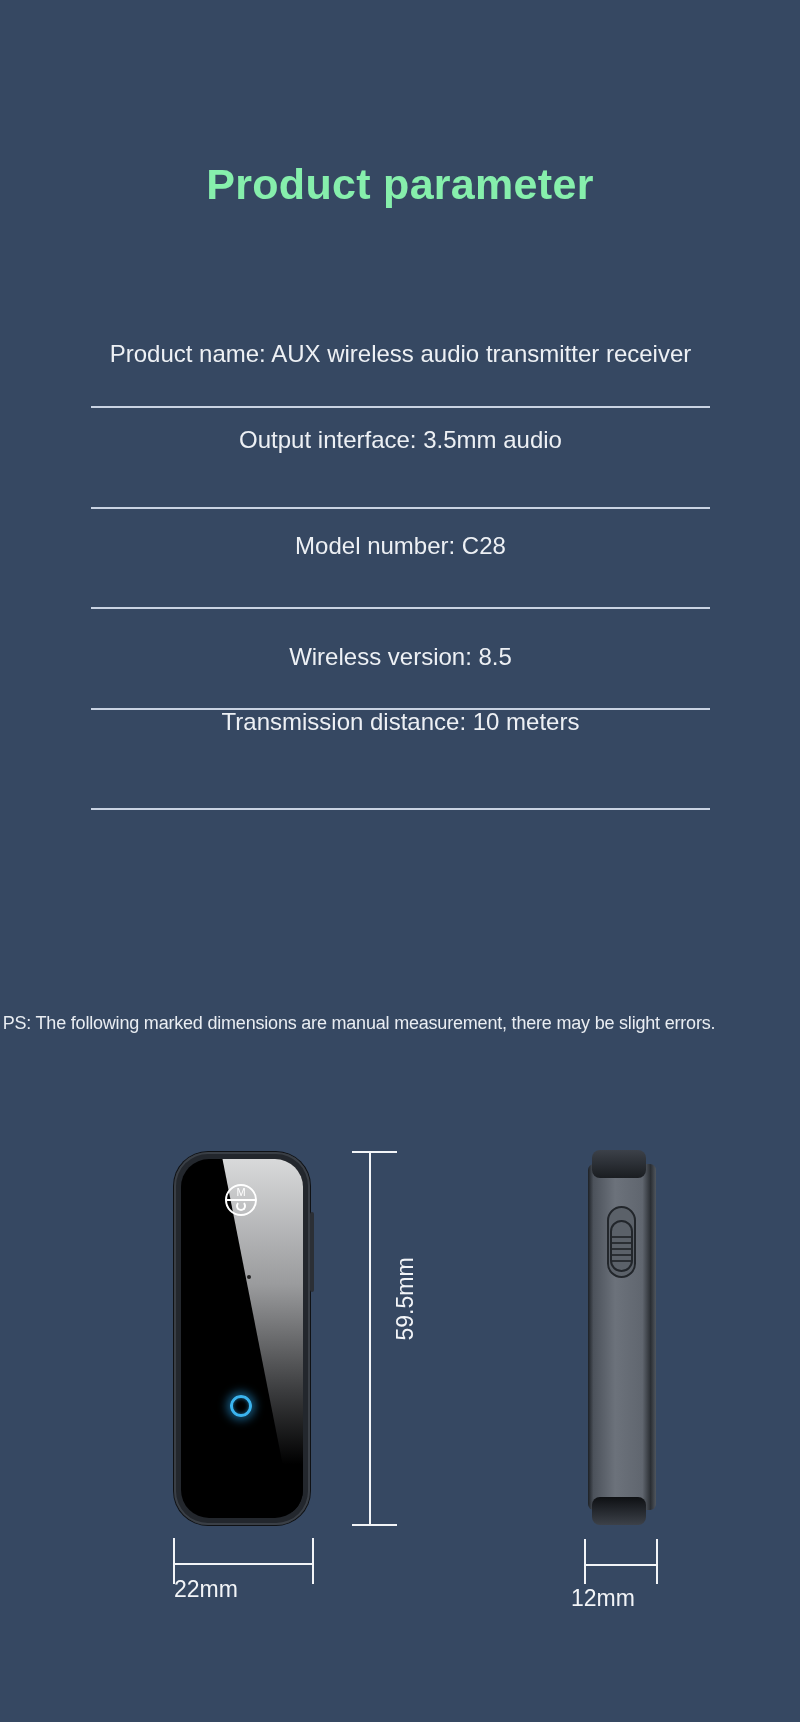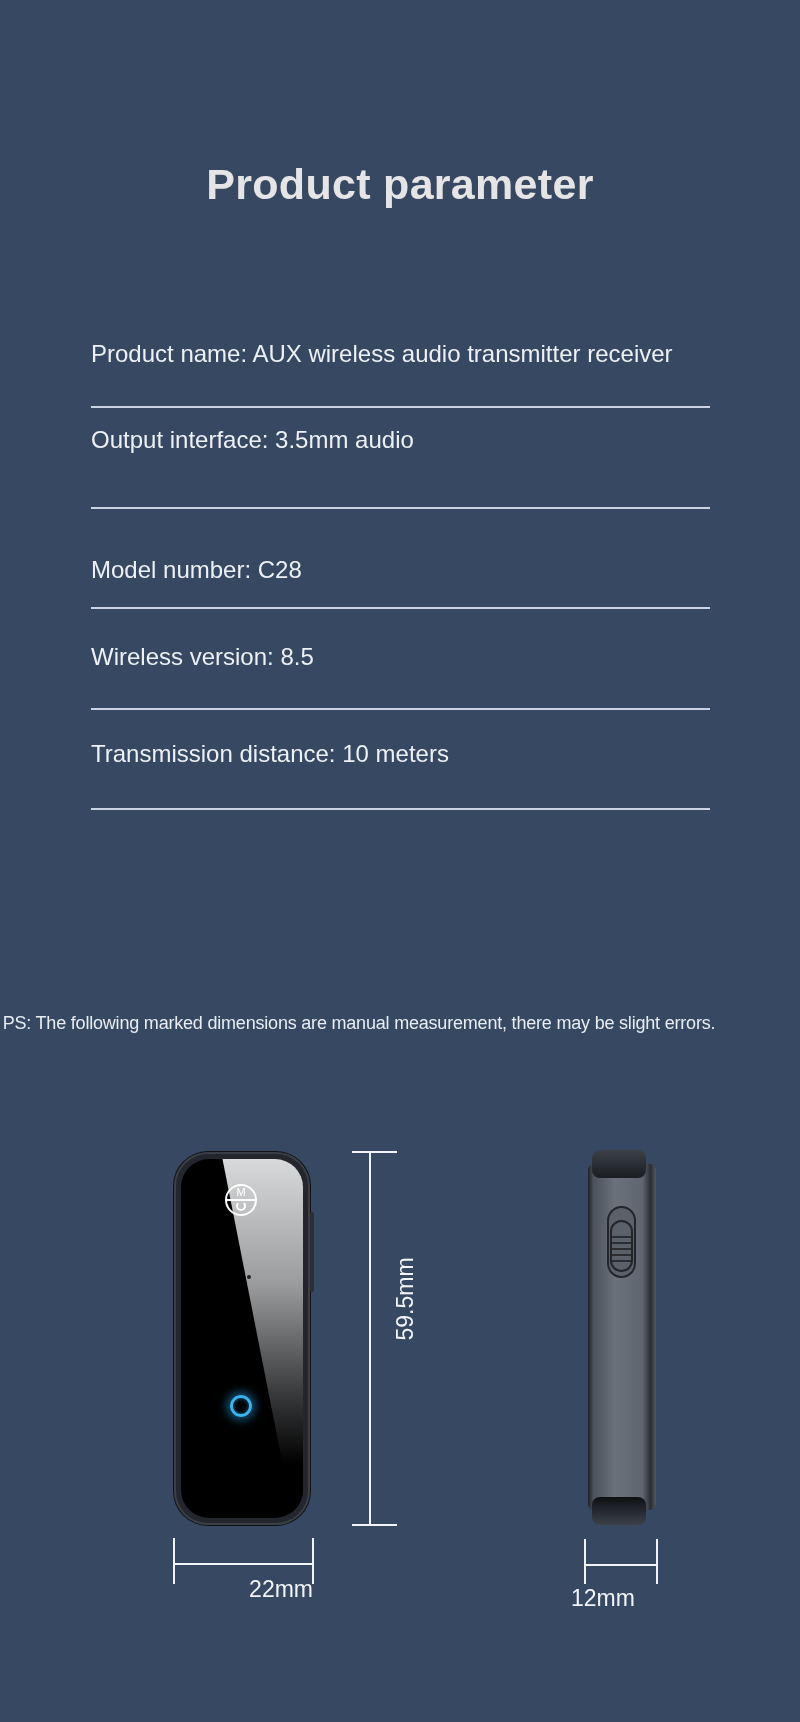--- a/index.html
+++ b/index.html
@@ -11,29 +11,30 @@
     font-family: "DejaVu Sans", sans-serif;
     color: #eef1f5;
   }
   .title {
     position: absolute; left: 0; top: 160px; width: 800px;
     text-align: center;
     font-family: "Liberation Sans", sans-serif;
     font-weight: bold;
     font-size: 43px;
     letter-spacing: 0.3px;
-    color: #e5e5e5;
+    color: #86efac;
   }
   .spec-list { position: absolute; left: 91px; top: 0; width: 619px; }
   .spec-row {
     position: absolute; left: 0; width: 619px;
     font-family: "Liberation Sans", sans-serif;
     font-size: 24px;
     color: #edf0f4;
     white-space: nowrap;
+    text-align: center;
   }
   .spec-rule {
     position: absolute; left: 0; width: 619px; height: 2px;
     background: #c9d3e2;
   }
   .ps-note {
     position: absolute; left: 0; width: 718px; top: 1013px;
     text-align: center;
     font-family: "Liberation Sans", sans-serif;
     font-size: 18px;
@@ -133,27 +134,27 @@
 
 <div class="title">Product parameter</div>
 
 <div class="spec-list">
   <div class="spec-row" style="top:340px">Product name: AUX wireless audio transmitter receiver</div>
   <div class="spec-rule" style="top:406px"></div>
 
   <div class="spec-row" style="top:426px">Output interface: 3.5mm audio</div>
   <div class="spec-rule" style="top:507px"></div>
 
-  <div class="spec-row" style="top:556px">Model number: C28</div>
+  <div class="spec-row" style="top:532px">Model number: C28</div>
   <div class="spec-rule" style="top:607px"></div>
 
   <div class="spec-row" style="top:643px">Wireless version: 8.5</div>
   <div class="spec-rule" style="top:708px"></div>
 
-  <div class="spec-row" style="top:740px">Transmission distance: 10 meters</div>
+  <div class="spec-row" style="top:708px">Transmission distance: 10 meters</div>
   <div class="spec-rule" style="top:808px"></div>
 </div>
 
 <div class="ps-note">PS: The following marked dimensions are manual measurement, there may be slight errors.</div>
 
 <div class="device-front">
   <div class="screen">
     <div class="gloss"></div>
     <div class="mode-btn">
       <span class="m">M</span>
@@ -167,21 +168,21 @@
 </div>
 
 <div class="dim-line" style="left:352px; top:1151px; width:45px; height:2px;"></div>
 <div class="dim-line" style="left:369px; top:1152px; width:2px; height:373px;"></div>
 <div class="dim-line" style="left:352px; top:1524px; width:45px; height:2px;"></div>
 <div class="dim-label vertical" style="left:365px; top:1287px; width:80px; text-align:center;">59.5mm</div>
 
 <div class="dim-line" style="left:173px; top:1538px; width:2px; height:46px;"></div>
 <div class="dim-line" style="left:174px; top:1563px; width:139px; height:2px;"></div>
 <div class="dim-line" style="left:312px; top:1538px; width:2px; height:46px;"></div>
-<div class="dim-label" style="left:174px; top:1576px; width:139px; text-align:right;">22mm</div>
+<div class="dim-label" style="left:174px; top:1576px; width:139px; text-align:left;">22mm</div>
 
 <div class="device-side">
   <div class="body">
     <div class="switch-track">
       <div class="switch-knob"></div>
     </div>
   </div>
   <div class="cap-top"></div>
   <div class="cap-bottom"></div>
 </div>

